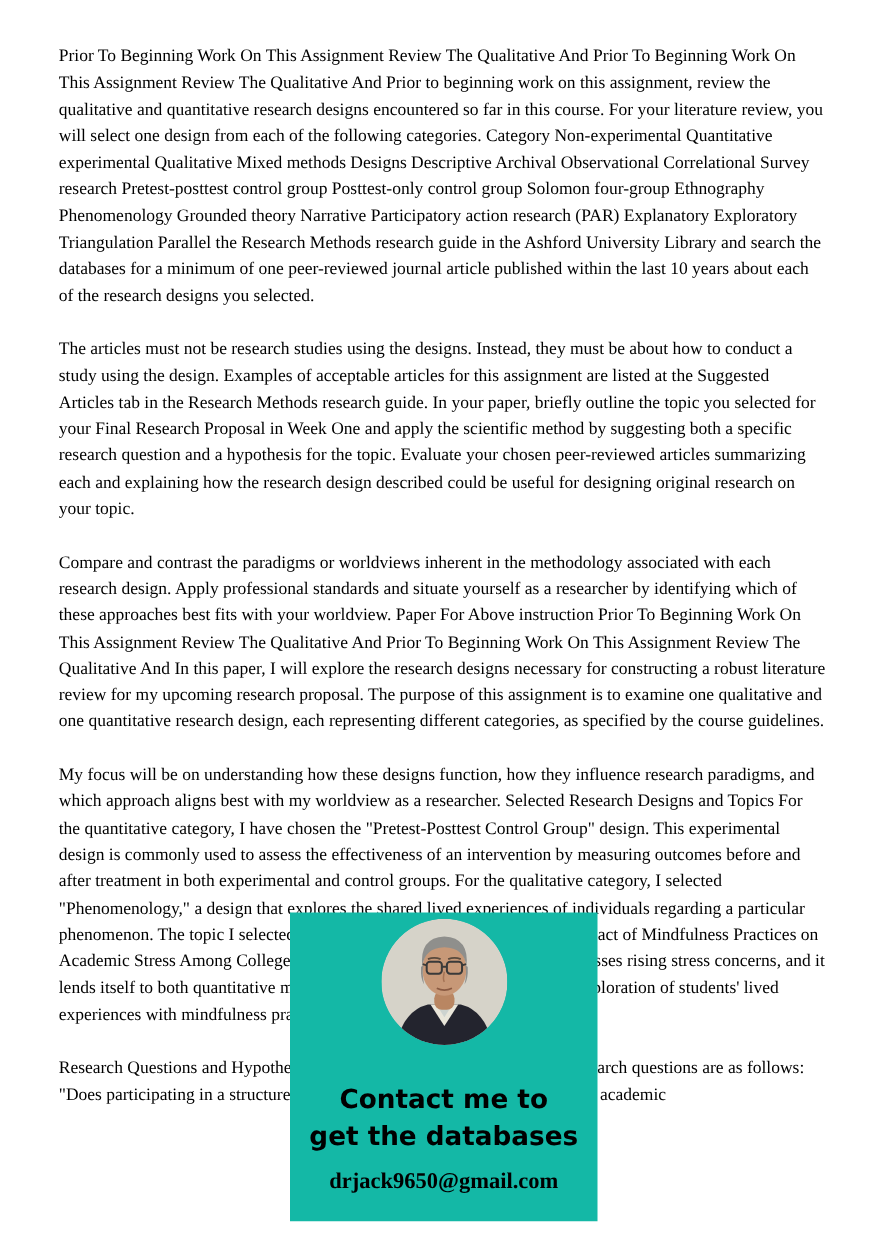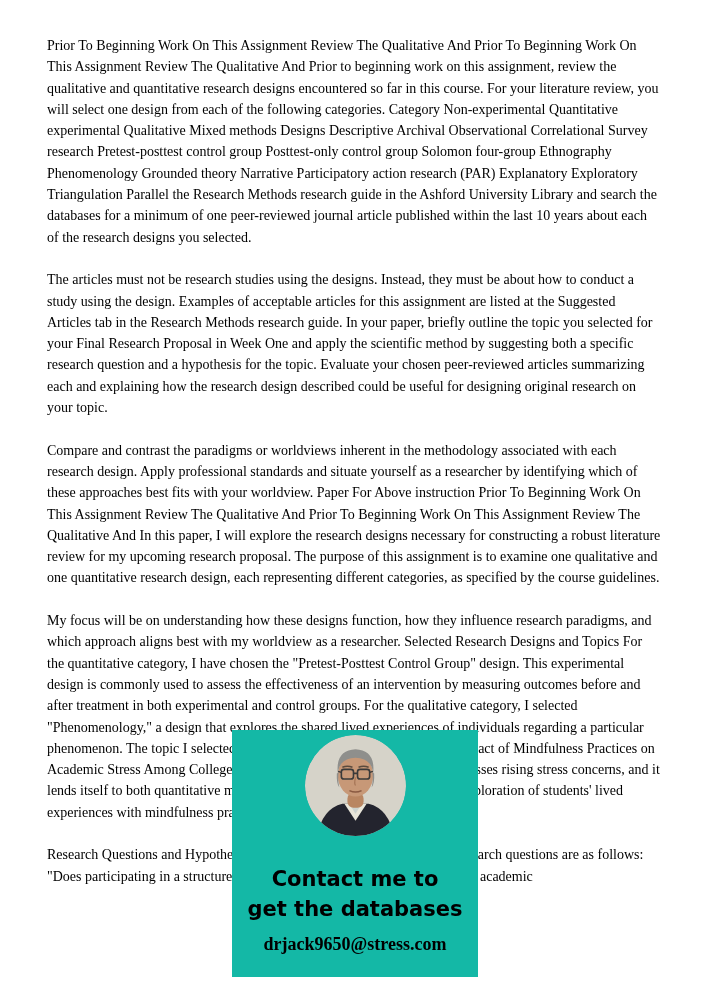--- a/index.html
+++ b/index.html
@@ -120,16 +120,16 @@
           <path d="M50 42 Q48.5 48 50 50" stroke="#a57455" stroke-width="1.2" fill="none"></path>
 
           <path d="M44 55 Q50 58 56 55" stroke="#8a5a42" stroke-width="1.4" fill="none"></path>
         </g>
       </svg>
     </div>
     <div class="contact-text">
       <div>Contact me to</div>
       <div>get the databases</div>
     </div>
-    <div class="contact-email">drjack9650@stress.com</div>
+    <div class="contact-email">drjack9650@gmail.com</div>
   </div>
 
 </div>
 
 </body></html>

